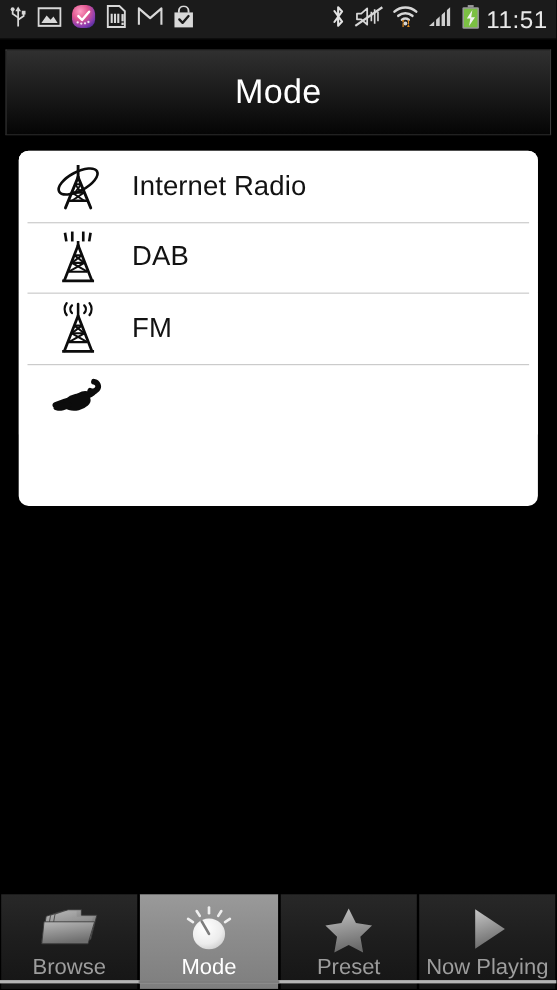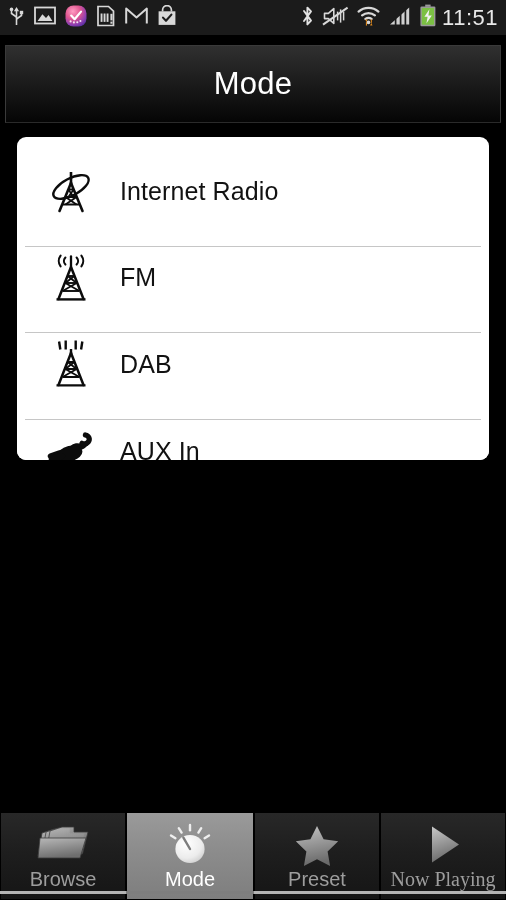--- a/index.html
+++ b/index.html
@@ -52,21 +52,20 @@
     background:#fff;
     border-radius:9px;
     overflow:hidden;
   }
   .row{
     position:relative;
     height:64.6px;
     display:flex; align-items:center;
     padding-left:26px;
     background:#fff;
-    margin-top:22px;
   }
   .row + .row::before{
     content:"";
     position:absolute; left:8px; right:8px; top:0;
     height:1px; background:#c6c6c6;
   }
   .row-icon{
     width:56px; height:50px;
     display:flex; align-items:center; justify-content:center;
     flex:0 0 56px;
@@ -282,47 +281,20 @@
           </g>
         </svg>
       </span>
       <span class="row-label">Internet Radio</span>
     </div>
 
 
     <div class="row">
       <span class="row-icon">
         <svg width="48" height="50" viewBox="0 0 48 50">
-          <g stroke="#0c0c0c" fill="none" stroke-linecap="round">
-            <path d="M13.6 2.6 A9 9 0 0 0 13.6 13.4" stroke-width="2.1"></path>
-            <path d="M18.4 4.6 A5 5 0 0 0 18.4 11.6" stroke-width="2.1"></path>
-            <path d="M34.4 2.6 A9 9 0 0 1 34.4 13.4" stroke-width="2.1"></path>
-            <path d="M29.6 4.6 A5 5 0 0 1 29.6 11.6" stroke-width="2.1"></path>
-            <path d="M24 3.4 L24 13" stroke-width="2.3"></path>
-          </g>
-          <g stroke="#0c0c0c" fill="none">
-            <path d="M24 14 L11.5 46" stroke-width="2.5" stroke-linecap="round"></path>
-            <path d="M24 14 L36.5 46" stroke-width="2.5" stroke-linecap="round"></path>
-            <path d="M9.5 46.4 L38.5 46.4" stroke-width="2.4"></path>
-            <path d="M20.6 23 L27.4 23" stroke-width="1.9"></path>
-            <path d="M18.3 30 L29.7 30" stroke-width="1.9"></path>
-            <path d="M15.6 38 L32.4 38" stroke-width="1.9"></path>
-            <path d="M20.6 23 L29.7 30" stroke-width="1.8"></path>
-            <path d="M27.4 23 L18.3 30" stroke-width="1.8"></path>
-            <path d="M18.3 30 L32.4 38" stroke-width="1.8"></path>
-            <path d="M29.7 30 L15.6 38" stroke-width="1.8"></path>
-          </g>
-        </svg>
-      </span>
-      <span class="row-label">FM</span>
-    </div>
-
-    <div class="row">
-      <span class="row-icon">
-        <svg width="48" height="50" viewBox="0 0 48 50">
           <g fill="#0c0c0c">
             <rect x="11.5" y="2.5" width="2.4" height="8" transform="rotate(-9 12.7 6.5)"></rect>
             <rect x="17.5" y="1.5" width="2.4" height="9"></rect>
             <rect x="27.5" y="1.5" width="2.4" height="9"></rect>
             <rect x="33.5" y="2.5" width="2.4" height="8" transform="rotate(9 34.7 6.5)"></rect>
           </g>
           <g stroke="#0c0c0c" fill="none">
             <path d="M24 10 L24 15" stroke-width="2.4"></path>
             <path d="M24 14 L11.5 46" stroke-width="2.5" stroke-linecap="round"></path>
             <path d="M24 14 L36.5 46" stroke-width="2.5" stroke-linecap="round"></path>
@@ -331,20 +303,47 @@
             <path d="M18.3 30 L29.7 30" stroke-width="1.9"></path>
             <path d="M15.6 38 L32.4 38" stroke-width="1.9"></path>
             <path d="M20.6 23 L29.7 30" stroke-width="1.8"></path>
             <path d="M27.4 23 L18.3 30" stroke-width="1.8"></path>
             <path d="M18.3 30 L32.4 38" stroke-width="1.8"></path>
             <path d="M29.7 30 L15.6 38" stroke-width="1.8"></path>
           </g>
         </svg>
       </span>
       <span class="row-label">DAB</span>
+    </div>
+
+    <div class="row">
+      <span class="row-icon">
+        <svg width="48" height="50" viewBox="0 0 48 50">
+          <g stroke="#0c0c0c" fill="none" stroke-linecap="round">
+            <path d="M13.6 2.6 A9 9 0 0 0 13.6 13.4" stroke-width="2.1"></path>
+            <path d="M18.4 4.6 A5 5 0 0 0 18.4 11.6" stroke-width="2.1"></path>
+            <path d="M34.4 2.6 A9 9 0 0 1 34.4 13.4" stroke-width="2.1"></path>
+            <path d="M29.6 4.6 A5 5 0 0 1 29.6 11.6" stroke-width="2.1"></path>
+            <path d="M24 3.4 L24 13" stroke-width="2.3"></path>
+          </g>
+          <g stroke="#0c0c0c" fill="none">
+            <path d="M24 14 L11.5 46" stroke-width="2.5" stroke-linecap="round"></path>
+            <path d="M24 14 L36.5 46" stroke-width="2.5" stroke-linecap="round"></path>
+            <path d="M9.5 46.4 L38.5 46.4" stroke-width="2.4"></path>
+            <path d="M20.6 23 L27.4 23" stroke-width="1.9"></path>
+            <path d="M18.3 30 L29.7 30" stroke-width="1.9"></path>
+            <path d="M15.6 38 L32.4 38" stroke-width="1.9"></path>
+            <path d="M20.6 23 L29.7 30" stroke-width="1.8"></path>
+            <path d="M27.4 23 L18.3 30" stroke-width="1.8"></path>
+            <path d="M18.3 30 L32.4 38" stroke-width="1.8"></path>
+            <path d="M29.7 30 L15.6 38" stroke-width="1.8"></path>
+          </g>
+        </svg>
+      </span>
+      <span class="row-label">FM</span>
     </div>
 
     <div class="row">
       <span class="row-icon">
         <svg width="52" height="40" viewBox="0 0 52 40">
           <path d="M41.5 3.2 C45.6 3.8 47.4 8.6 44.6 11.8
                    C42.5 14.2 39 14.4 36.4 13.2
                    C33.2 11.8 29.5 12.2 26.4 14.2
                    L24.6 15.4
                    C21.2 17.6 17.2 18.4 13.2 19.6
@@ -354,21 +353,20 @@
                    L17.6 24.2
                    C23.6 22.1 29.2 21.0 34.6 19.4
                    C38.0 18.4 40.8 16.8 42.6 14.2
                    C44.4 11.6 44.6 9.0 43.6 6.8
                    C42.9 5.2 42.4 4.0 41.5 3.2 Z" fill="#0c0c0c"></path>
           <ellipse cx="25" cy="22.5" rx="12.6" ry="7.6" transform="rotate(-13 25 22.5)" fill="#0c0c0c"></ellipse>
           <ellipse cx="12" cy="26.4" rx="8.6" ry="3.6" transform="rotate(-13 12 26.4)" fill="#0c0c0c"></ellipse>
           <path d="M40.4 4.0 C44.0 4.6 45.4 8.4 43.2 11.0 C41.6 12.9 39.0 13.2 37.0 12.3" fill="none" stroke="#0c0c0c" stroke-width="5.2" stroke-linecap="round"></path>
         </svg>
       </span>
-      <span class="row-label">AUX In</span>
     </div>
   </div>
 
   <div id="tabbar">
 
     <div class="tab" style="width:126px;">
       <span class="tab-icon">
         <svg width="54" height="42" viewBox="0 0 54 42">
           <defs>
             <linearGradient id="gFold" x1="0" y1="0" x2="0.3" y2="1">
@@ -419,21 +417,21 @@
               <stop offset="0%" stop-color="#c4c4c4"></stop>
               <stop offset="100%" stop-color="#6a6a6a"></stop>
             </linearGradient>
           </defs>
           <path d="M26 3 L32.6 16.2 L47.2 18.3 L36.6 28.6 L39.1 43 L26 36.2 L12.9 43 L15.4 28.6 L4.8 18.3 L19.4 16.2 Z" fill="url(#gStar)"></path>
         </svg>
       </span>
       <span class="tab-label">Preset</span>
     </div>
 
-    <div class="tab" style="width:126px;font-family:Liberation Serif, serif;">
+    <div class="tab" style="width:126px;">
       <span class="tab-icon">
         <svg width="48" height="44" viewBox="0 0 48 44">
           <defs>
             <linearGradient id="gPlay" x1="0" y1="0" x2="0.25" y2="1">
               <stop offset="0%" stop-color="#c8c8c8"></stop>
               <stop offset="100%" stop-color="#6a6a6a"></stop>
             </linearGradient>
           </defs>
           <path d="M13 3.5 L40 21.5 L13 39.5 Z" fill="url(#gPlay)"></path>
         </svg>

